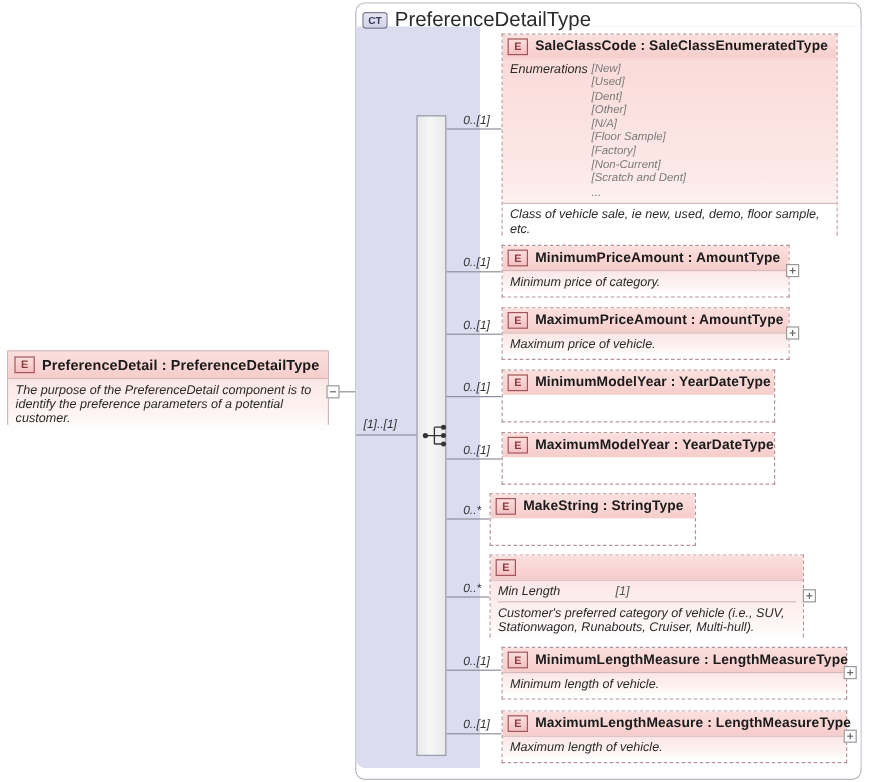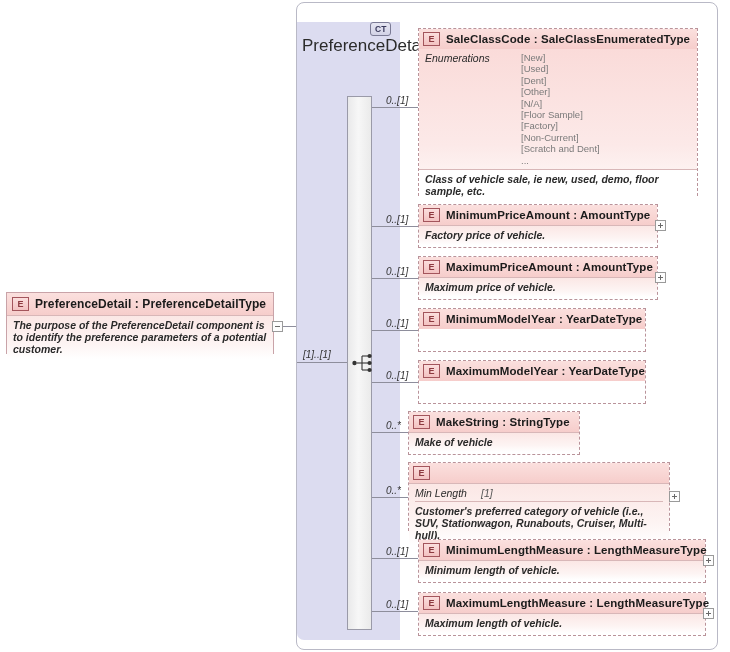--- a/index.html
+++ b/index.html
@@ -43,46 +43,45 @@
     font-size:11.5px;font-weight:bold;color:#1b1b1b;
     white-space:nowrap;letter-spacing:0.1px;
   }
   .elembox .body{
     background:linear-gradient(to bottom,#fbe7e5,#fdf4f3 65%,#ffffff);
     border-top:1px solid #d8b7b8;
     padding:3px 6px 4px 6px;
     box-sizing:border-box;
   }
   .elembox .doc{
-    font-style:italic;font-size:10.5px;color:#2a2a2a;line-height:12px;font-weight:bold;
+    font-style:italic;font-size:10.5px;color:#2a2a2a;line-height:12px;
   }
 
   
   .facet{
     display:flex;align-items:flex-end;
     font-style:italic;font-size:10.5px;color:#2a2a2a;
     border-bottom:1px solid #d8b7b8;
-    padding-bottom:2px;margin-bottom:3px;
+    padding-bottom:2px;margin-bottom:3px;gap:32px;
   }
   .facet .fname{min-width:66px;}
   .facet .fval{font-style:italic;color:#555;}
 
   
   .enumblock{
     display:flex;
     background:linear-gradient(to bottom,#fadbd9,#fce9e8 80%,#fdf1f0);
     padding:3px 6px 3px 6px;
     box-sizing:border-box;
-    gap:28px;
   }
   .enumblock .elabel{
     font-style:italic;font-size:10.5px;color:#2a2a2a;
     min-width:68px;flex:none;
   }
-  .enumblock .elist{font-size:9.5px;color:#7a7a7a;line-height:11.4px;}
+  .enumblock .elist{font-size:9.5px;color:#7a7a7a;line-height:11.4px;font-style:italic;}
   .enumblock .elist div{white-space:nowrap;}
 
   
   .pmbox{
     position:absolute;width:11px;height:11px;
     border:1px solid #9a9a9a;background:#fdfdfd;
     box-sizing:border-box;
   }
   .pmbox:before,.pmbox:after{
     content:"";position:absolute;background:#6a6a6a;
@@ -91,22 +90,22 @@
   .pmbox.plus:after{left:4px;top:2px;width:1px;height:5px;}
   .pmbox.minus:after{display:none;}
 
   
   #ct-panel{
     position:absolute;left:296px;top:2px;width:422px;height:648px;
     border:1px solid #b9b9c6;border-radius:8px;
     background:#ffffff;box-sizing:border-box;
   }
   #ct-head{
-    position:absolute;left:302px;top:22px;
-    display:flex;align-items:center;flex-direction:column;
+    position:absolute;left:302px;top:7px;
+    display:flex;align-items:center;
   }
   #ct-head .cttag{
     width:21px;height:14px;border:1px solid #7b7b95;border-radius:3px;
     background:linear-gradient(to bottom,#e6e6f2,#d2d2e6);
     color:#3a3a5c;font-size:8.5px;font-weight:bold;
     display:flex;align-items:center;justify-content:center;
     margin-right:6px;box-sizing:border-box;
   }
   #ct-head .cttitle{font-size:17px;color:#2b2b2b;}
 
@@ -217,21 +216,21 @@
   </div>
 
   <div class="hline" style="left:372px;top:226px;width:46px;"></div>
   <div class="card" style="left:386px;top:214px;">0..[1]</div>
   <div class="elembox" style="left:418px;top:204px;width:240px;height:44px;">
     <div class="hdr">
       <span class="etag">E</span>
       <span class="ename">MinimumPriceAmount : AmountType</span>
     </div>
     <div class="body">
-      <div class="doc">Factory price of vehicle.</div>
+      <div class="doc">Minimum price of category.</div>
     </div>
   </div>
   <div class="pmbox plus" style="left:655px;top:220px;"></div>
 
   <div class="hline" style="left:372px;top:278px;width:46px;"></div>
   <div class="card" style="left:386px;top:266px;">0..[1]</div>
   <div class="elembox" style="left:418px;top:256px;width:240px;height:44px;">
     <div class="hdr">
       <span class="etag">E</span>
       <span class="ename">MaximumPriceAmount : AmountType</span>
@@ -259,23 +258,20 @@
       <span class="ename">MaximumModelYear : YearDateType</span>
     </div>
   </div>
 
   <div class="hline" style="left:372px;top:432px;width:36px;"></div>
   <div class="card" style="left:386px;top:420px;">0..*</div>
   <div class="elembox" style="left:408px;top:411px;width:172px;height:44px;">
     <div class="hdr">
       <span class="etag">E</span>
       <span class="ename">MakeString : StringType</span>
-    </div>
-    <div class="body">
-      <div class="doc">Make of vehicle</div>
     </div>
   </div>
 
   <div class="hline" style="left:372px;top:497px;width:36px;"></div>
   <div class="card" style="left:386px;top:485px;">0..*</div>
   <div class="elembox" style="left:408px;top:462px;width:262px;height:69px;">
     <div class="hdr">
       <span class="etag">E</span>
     </div>
     <div class="body">

